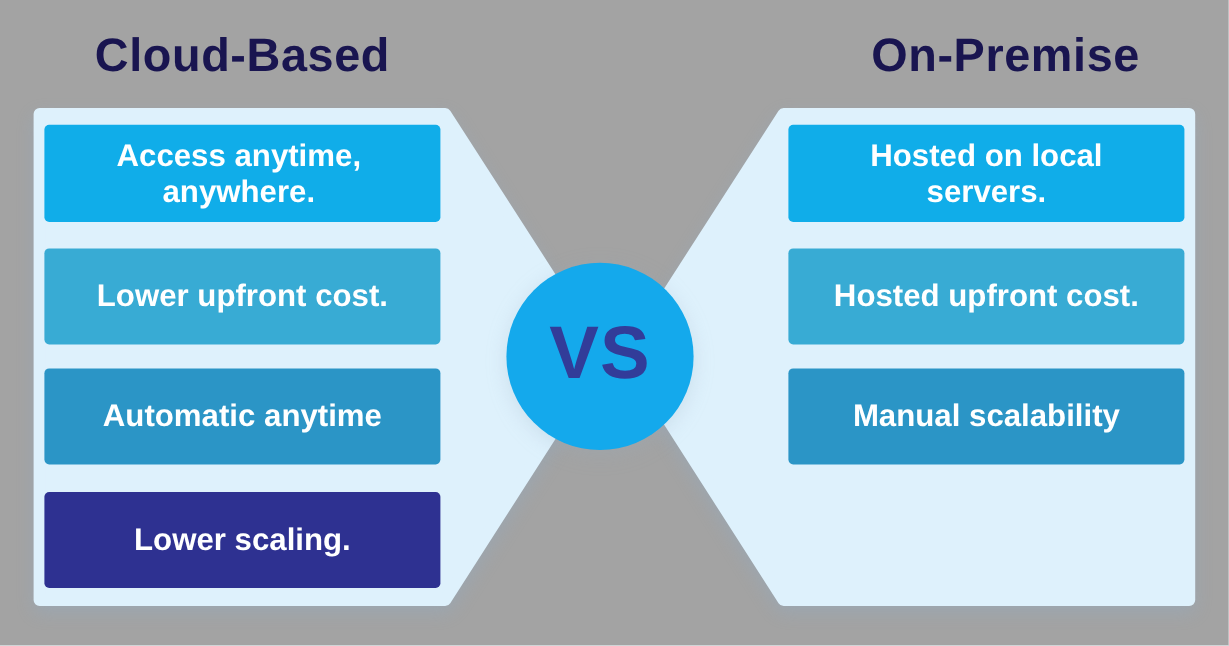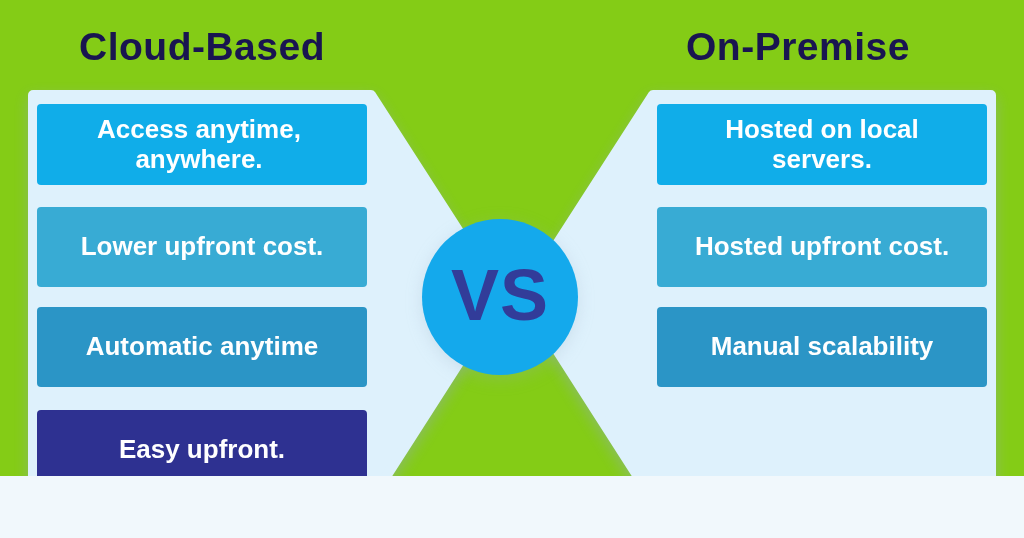--- a/index.html
+++ b/index.html
@@ -1,21 +1,21 @@
 <!DOCTYPE html>
 <html><head>
 <meta charset="utf-8">
 <style>
   html, body { margin: 0; padding: 0; background: #f1f8fc; }
   .canvas {
     position: relative;
     width: 1024px;
-    height: 476px;
+    height: 538px;
     overflow: hidden;
-    background: #84cc16;
+    background: #a3a3a3;
     font-family: "Liberation Sans", sans-serif;
   }
   .panels-svg { position: absolute; left: 0; top: 0; }
   .panel-shape {
     fill: #def1fc;
     stroke: #def1fc;
     stroke-width: 10;
     stroke-linejoin: round;
     filter: drop-shadow(0px 6px 7px rgba(146, 171, 192, 0.45));
   }
@@ -24,21 +24,21 @@
     top: 26px;
     width: 348px;
     text-align: center;
     font-size: 39px;
     font-weight: 800;
     letter-spacing: 0.5px;
     color: #191550;
     line-height: 1.1;
   }
   .col-title.left { left: 28px; }
-  .col-title.right { left: 624px; }
+  .col-title.right { left: 664px; }
   .bar-col { position: absolute; top: 104px; width: 330px; height: 386px; }
   .bar-col.left { left: 37px; }
   .bar-col.right { left: 657px; }
   .bar {
     position: absolute;
     left: 0;
     width: 330px;
     height: 80px;
     border-radius: 4px;
     display: flex;
@@ -63,21 +63,21 @@
     width: 156px;
     height: 156px;
     border-radius: 50%;
     display: flex;
     align-items: center;
     justify-content: center;
     filter: drop-shadow(0px 4px 8px rgba(146, 171, 192, 0.25));
   }
   .vs-text {
     color: #323c99;
-    font-size: 72px;
+    font-size: 62px;
     font-weight: 800;
     letter-spacing: 1px;
     line-height: 1;
     padding-bottom: 4px;
   }
 </style>
 </head>
 <body>
 
 <div class="canvas">
@@ -88,21 +88,21 @@
   </svg>
 
   <div class="col-title left">Cloud-Based</div>
 
   <div class="col-title right">On-Premise</div>
 
   <div class="bar-col left">
     <div class="bar r0" style="background: rgb(16, 173, 233); padding-left: 24px;">Access anytime, anywhere.</div>
     <div class="bar r1" style="background: rgb(56, 171, 212);">Lower upfront cost.</div>
     <div class="bar r2" style="background: rgb(43, 149, 198);">Automatic anytime</div>
-    <div class="bar r3" style="background: rgb(46, 49, 145);">Easy upfront.</div>
+    <div class="bar r3" style="background: rgb(46, 49, 145);">Lower scaling.</div>
   </div>
 
   <div class="bar-col right">
     <div class="bar r0" style="background: rgb(16, 173, 233);">Hosted on local servers.</div>
     <div class="bar r1" style="background: rgb(56, 171, 212);">Hosted upfront cost.</div>
     <div class="bar r2" style="background: rgb(43, 149, 198);">Manual scalability</div>
   </div>
 
   <div class="vs-circle" style="background: rgb(20, 169, 236);">
     <span class="vs-text">VS</span>

